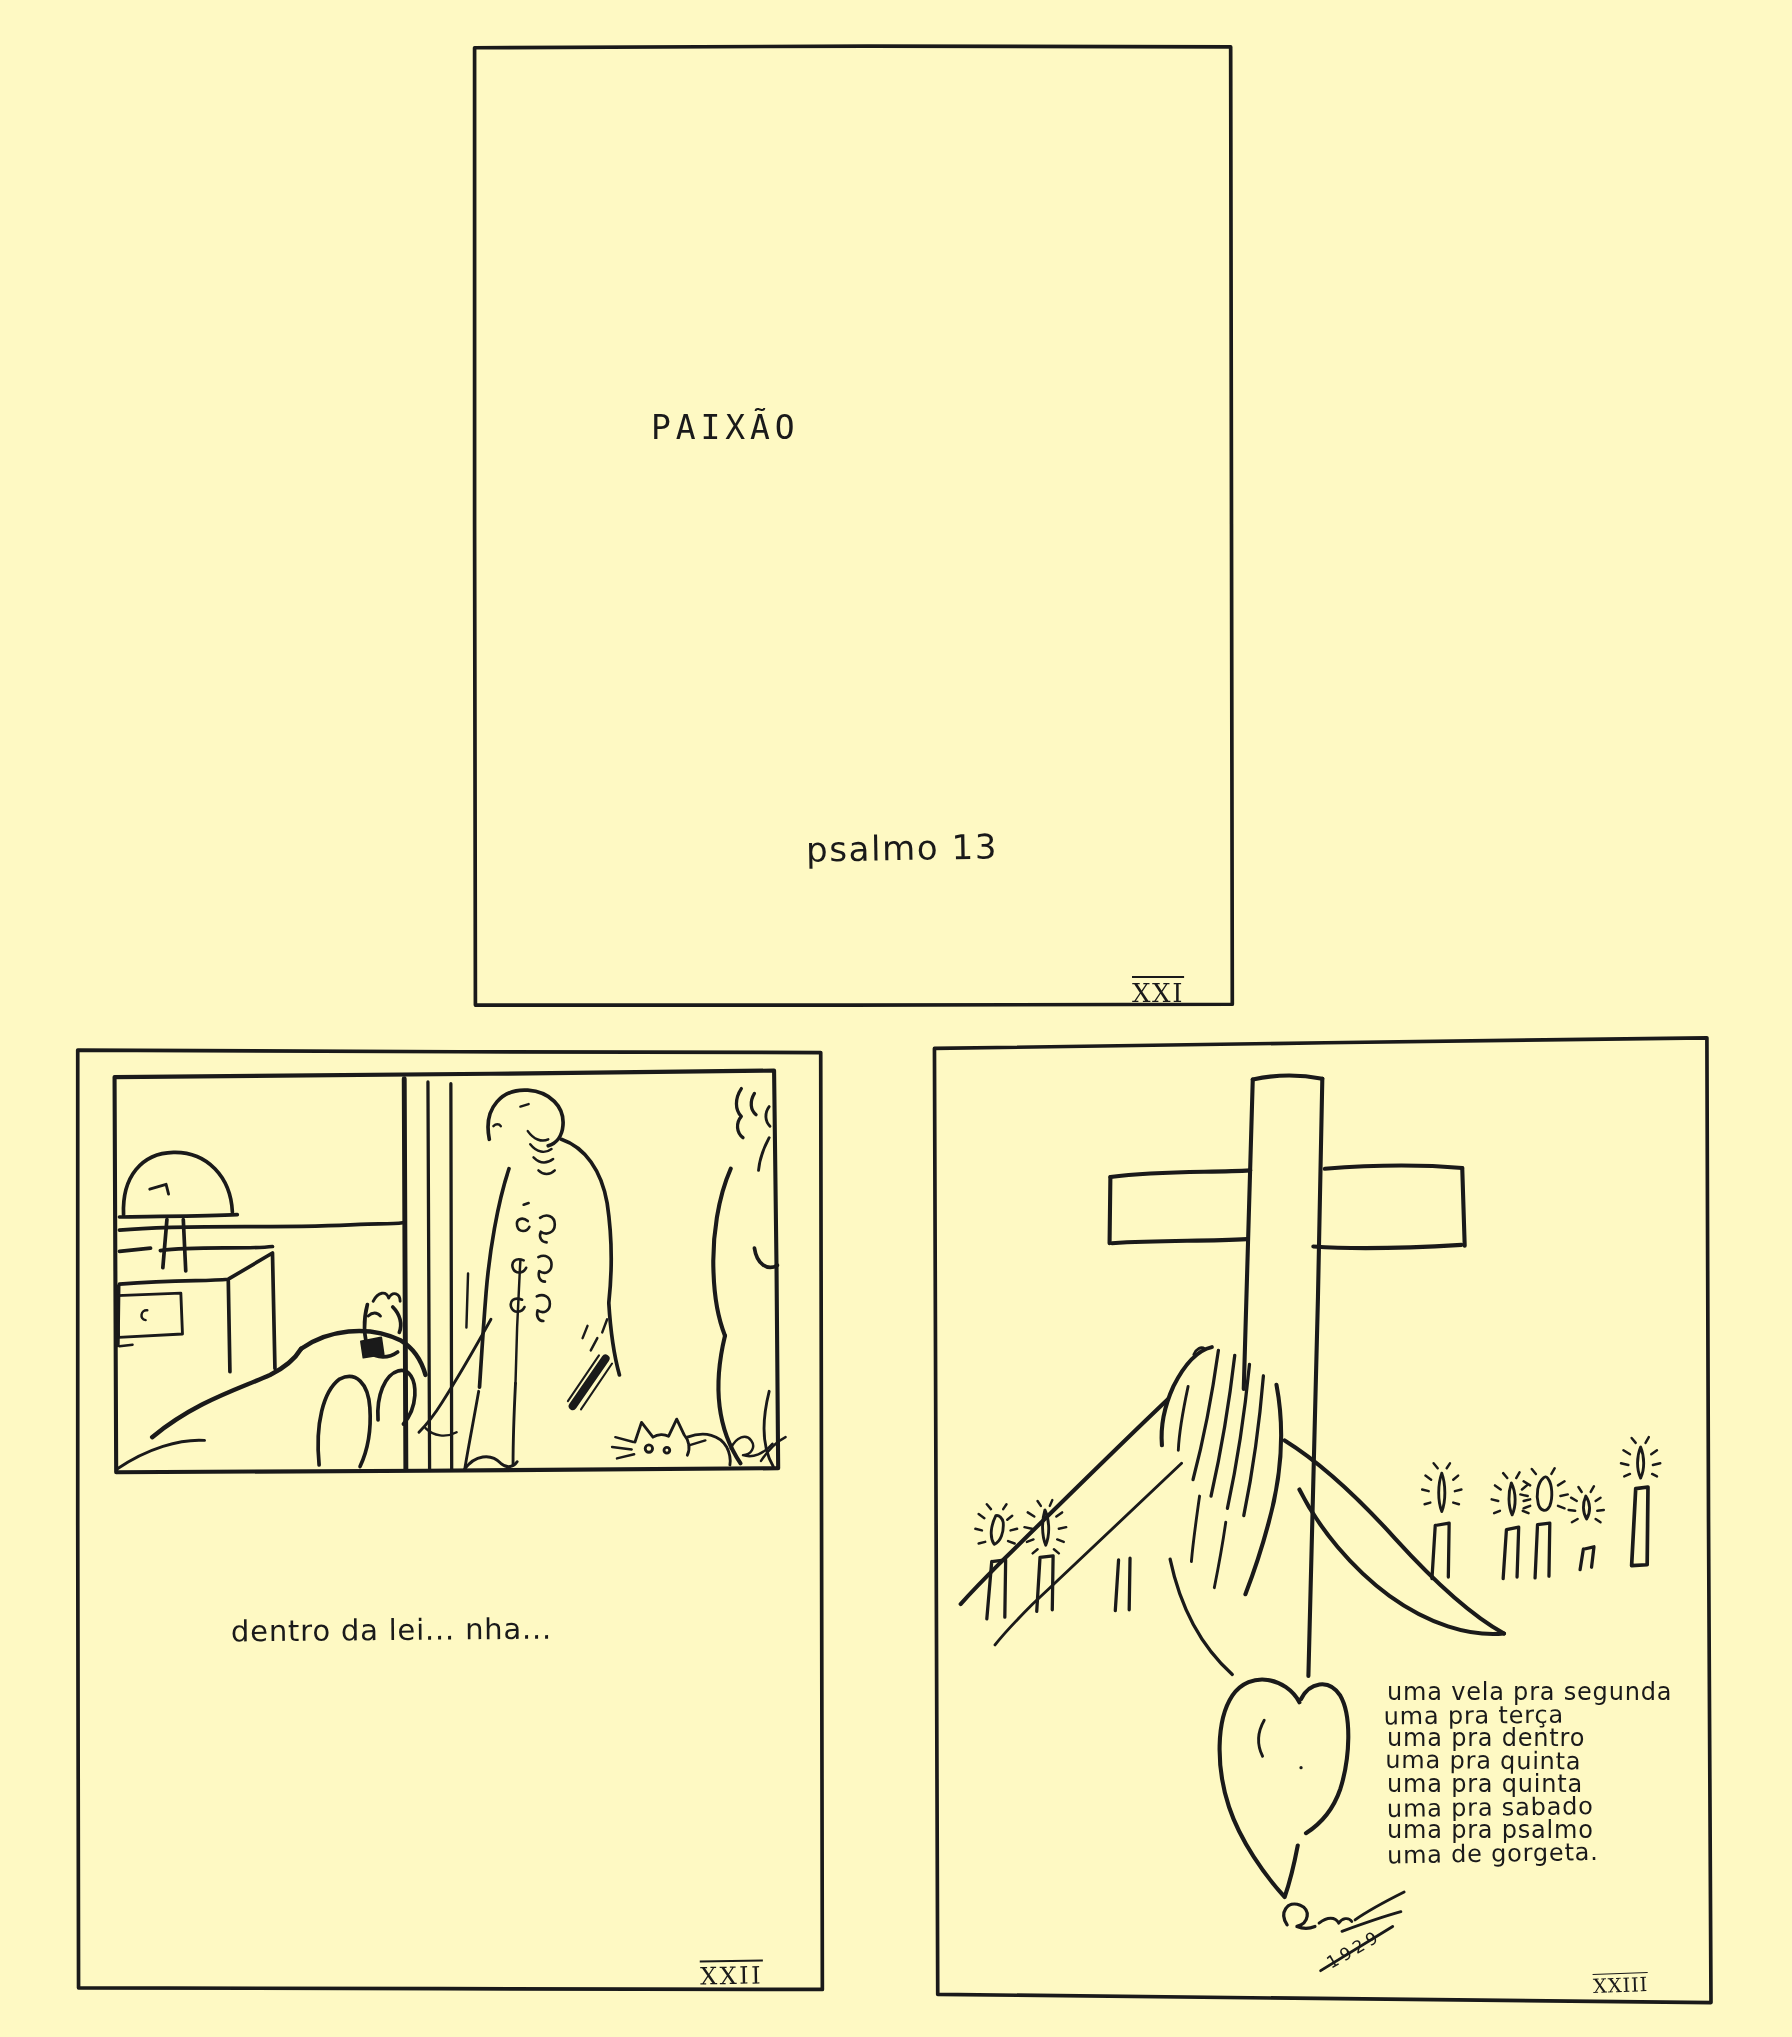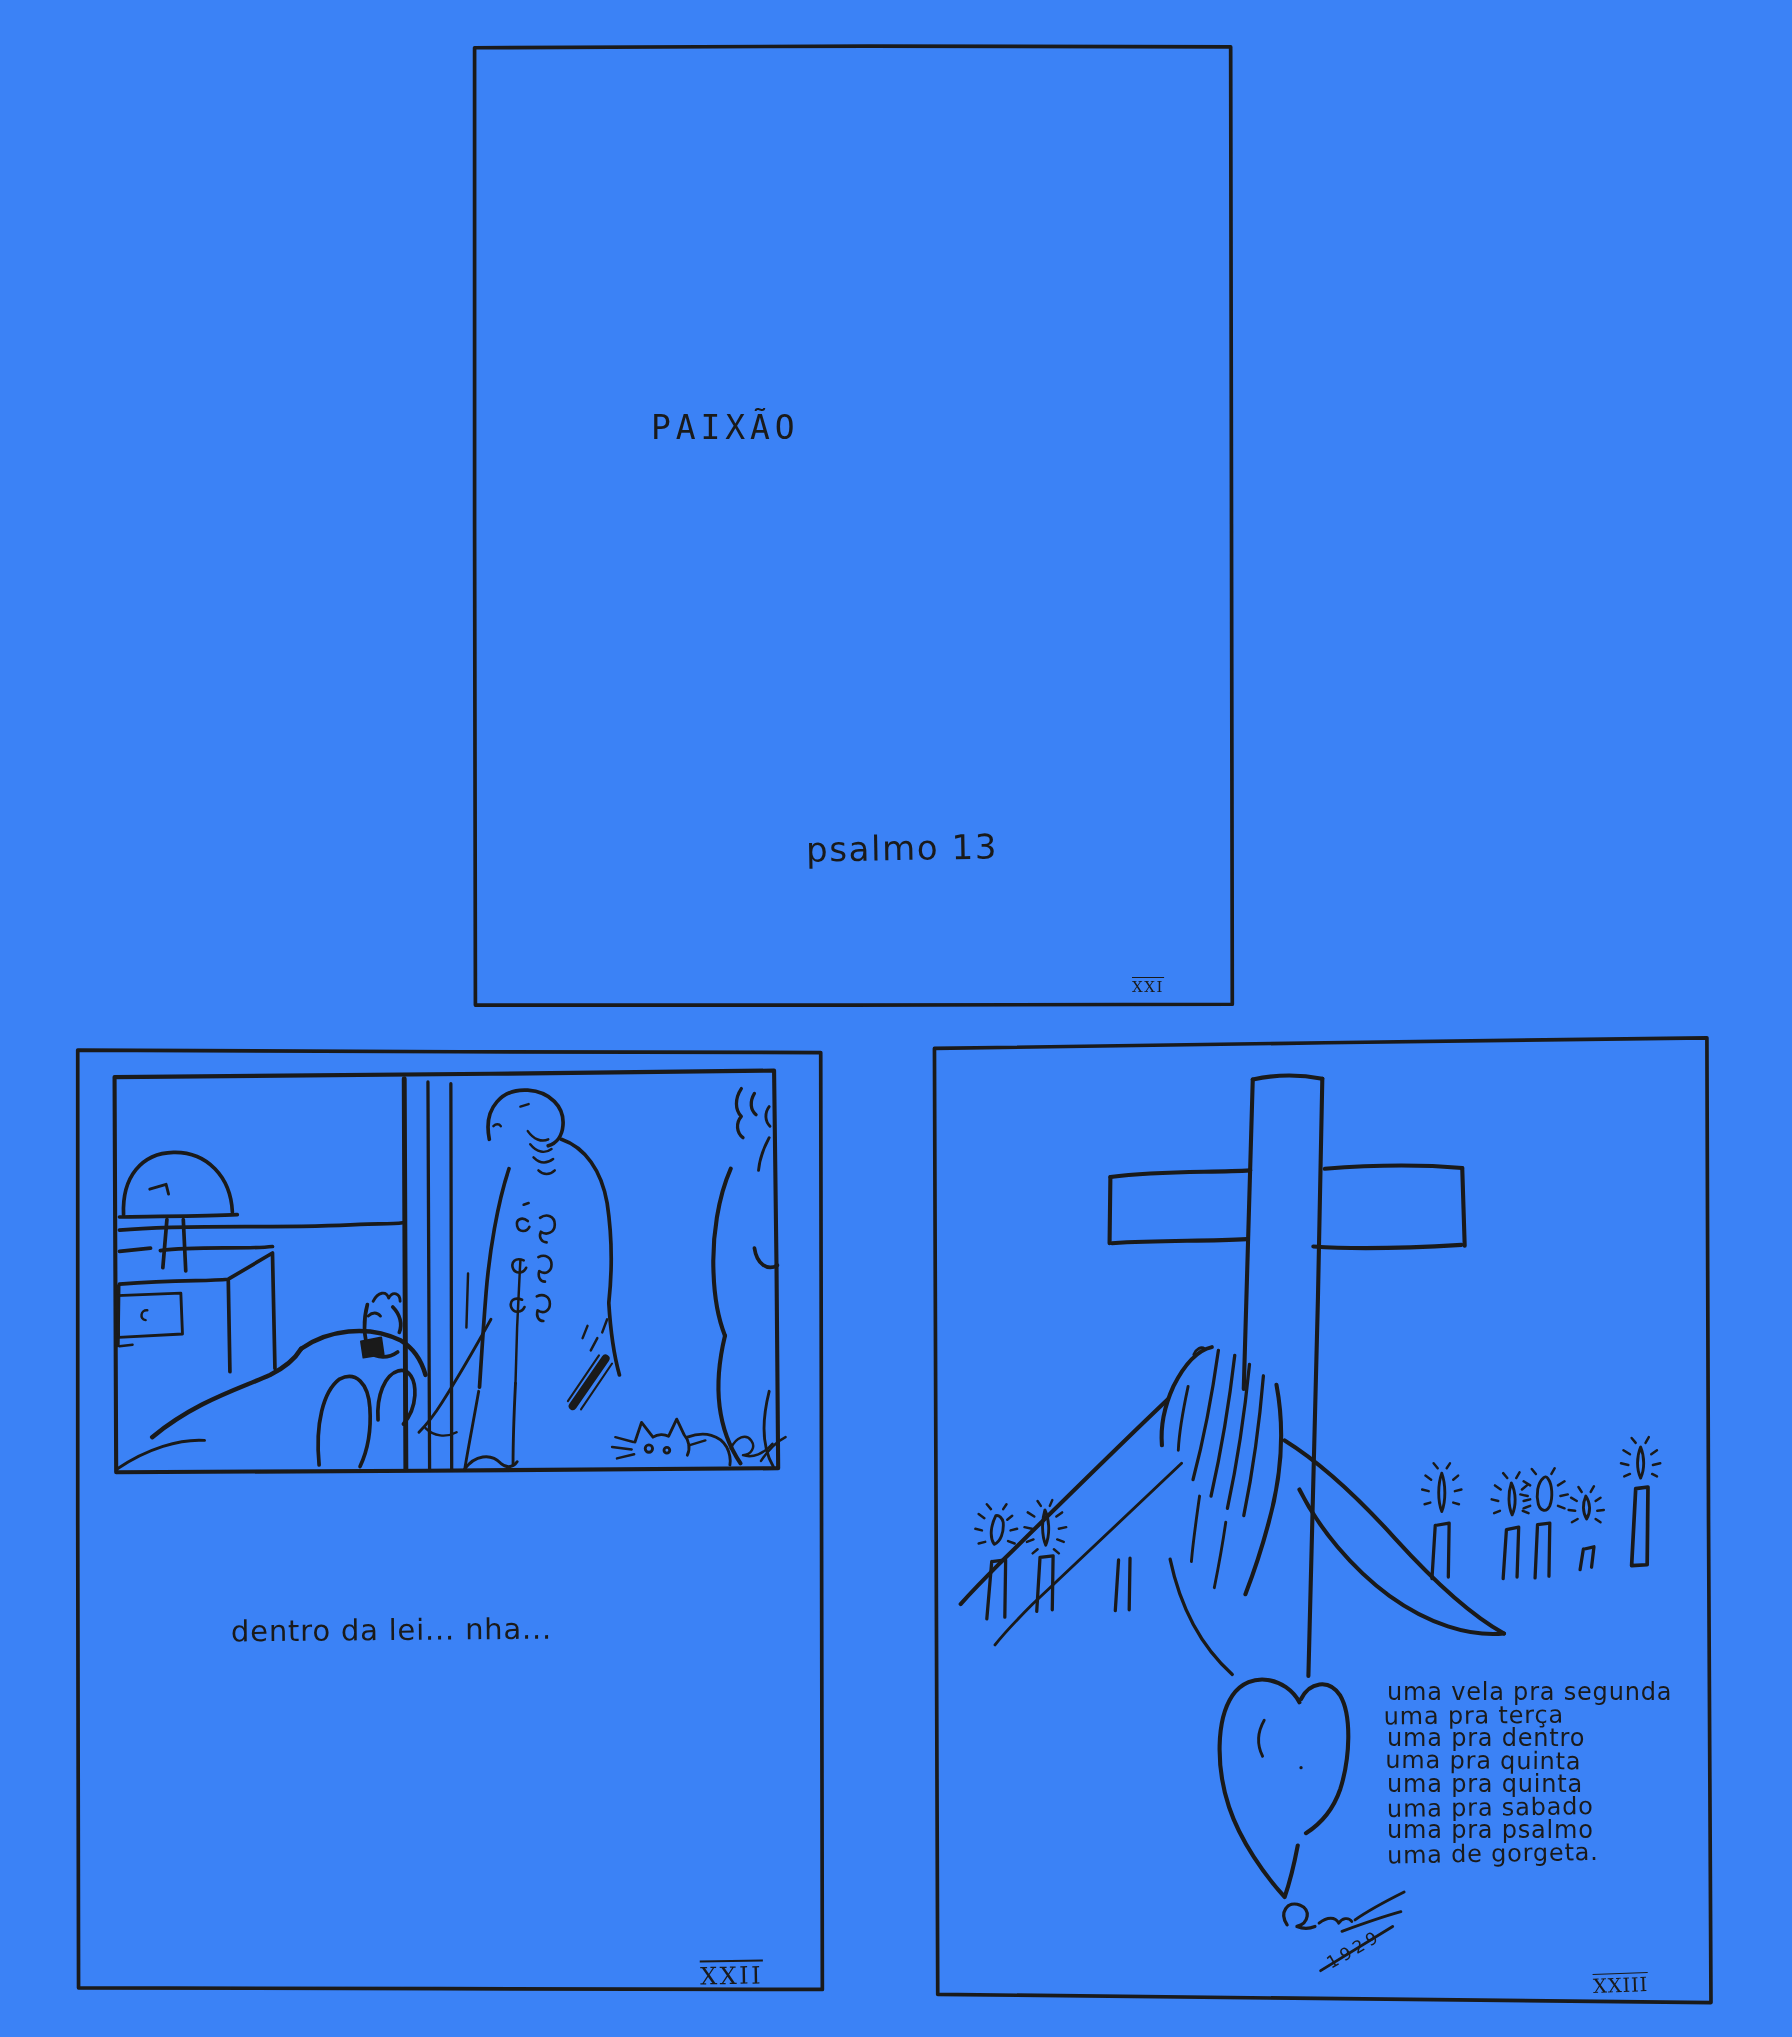--- a/index.html
+++ b/index.html
@@ -1,24 +1,24 @@
 <!DOCTYPE html>
 <html style="font-size:13px"><head>
 <meta charset="utf-8">
 <style>
   html,body{margin:0;padding:0;background:#ffffff;}
-  #canvas{position:relative;width:1792px;height:2038px;background:#3b82f6;overflow:hidden;}
+  #canvas{position:relative;width:1792px;height:2038px;background:#fef9c3;overflow:hidden;}
   #linework{position:absolute;left:0;top:0;z-index:1;}
   .sheet{position:absolute;z-index:2;}
   .hand{font-family:"DejaVu Sans",sans-serif;color:#1a1a1a;position:absolute;white-space:nowrap;}
   .title-lettering{font-family:"DejaVu Sans Mono","Liberation Mono",monospace;font-size:33px;letter-spacing:4.9px;color:#1a1a1a;position:absolute;}
   .subtitle{font-size:34px;letter-spacing:1.6px;transform:rotate(-1deg);}
   .caption{font-size:29px;letter-spacing:0.8px;transform:rotate(-0.5deg);}
   .pagenum{font-family:"DejaVu Serif","Liberation Serif",serif;text-decoration:overline;color:#1a1a1a;position:absolute;}
-  .pagenum.n21{font-size:15px;letter-spacing:1.6px;}
+  .pagenum.n21{font-size:26px;letter-spacing:1.6px;}
   .pagenum.n22{font-size:24px;letter-spacing:2.5px;transform:rotate(-1deg);}
   .pagenum.n23{font-size:19.6px;letter-spacing:0.8px;transform:rotate(-2deg);}
   .poem{position:absolute;font-family:"DejaVu Sans",sans-serif;color:#1a1a1a;font-size:24px;line-height:23px;letter-spacing:0.8px;margin-top:48px;}
   .poem div{height:23px;}
   .poem div:nth-child(2){transform:translateX(-3.3px) rotate(-0.6deg);}
   .poem div:nth-child(4){transform:translateX(-1.6px) rotate(0.5deg);}
   .poem div:nth-child(6){transform:rotate(-0.8deg);}
   .poem div:nth-child(8){transform:rotate(-1deg);}
   .sigyear{font-size:17px;letter-spacing:4.1px;transform:rotate(-30deg);}
 </style>

